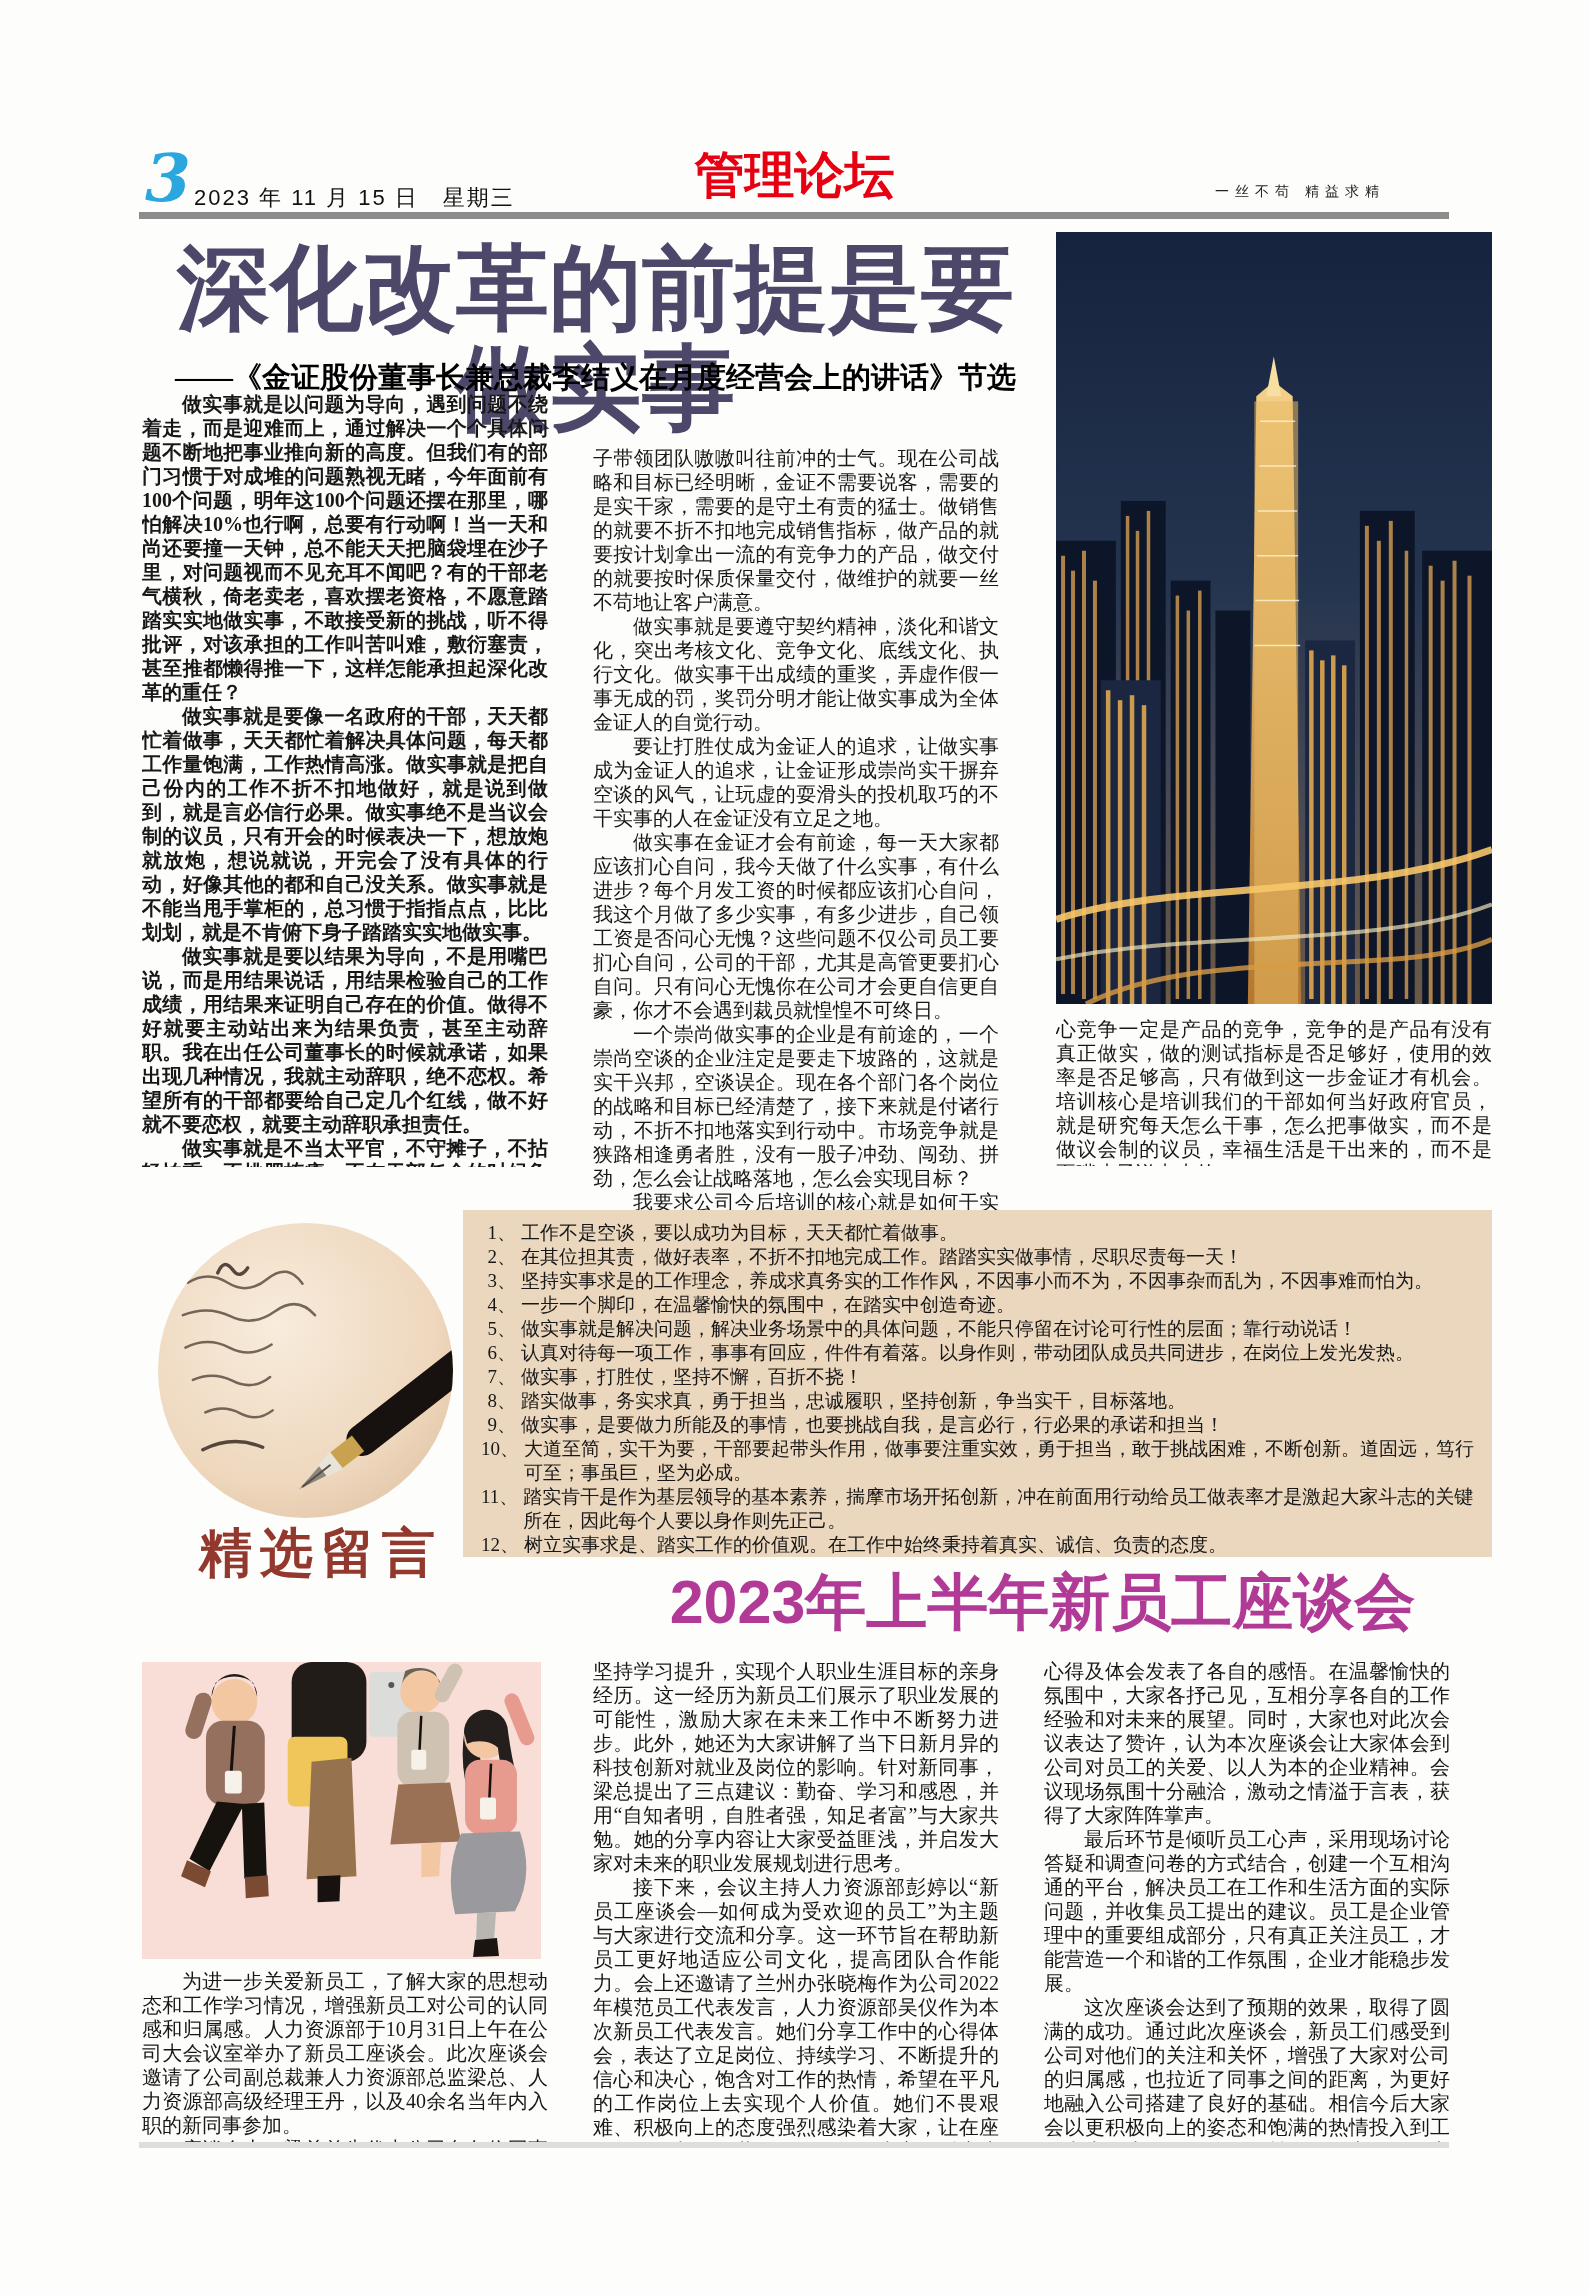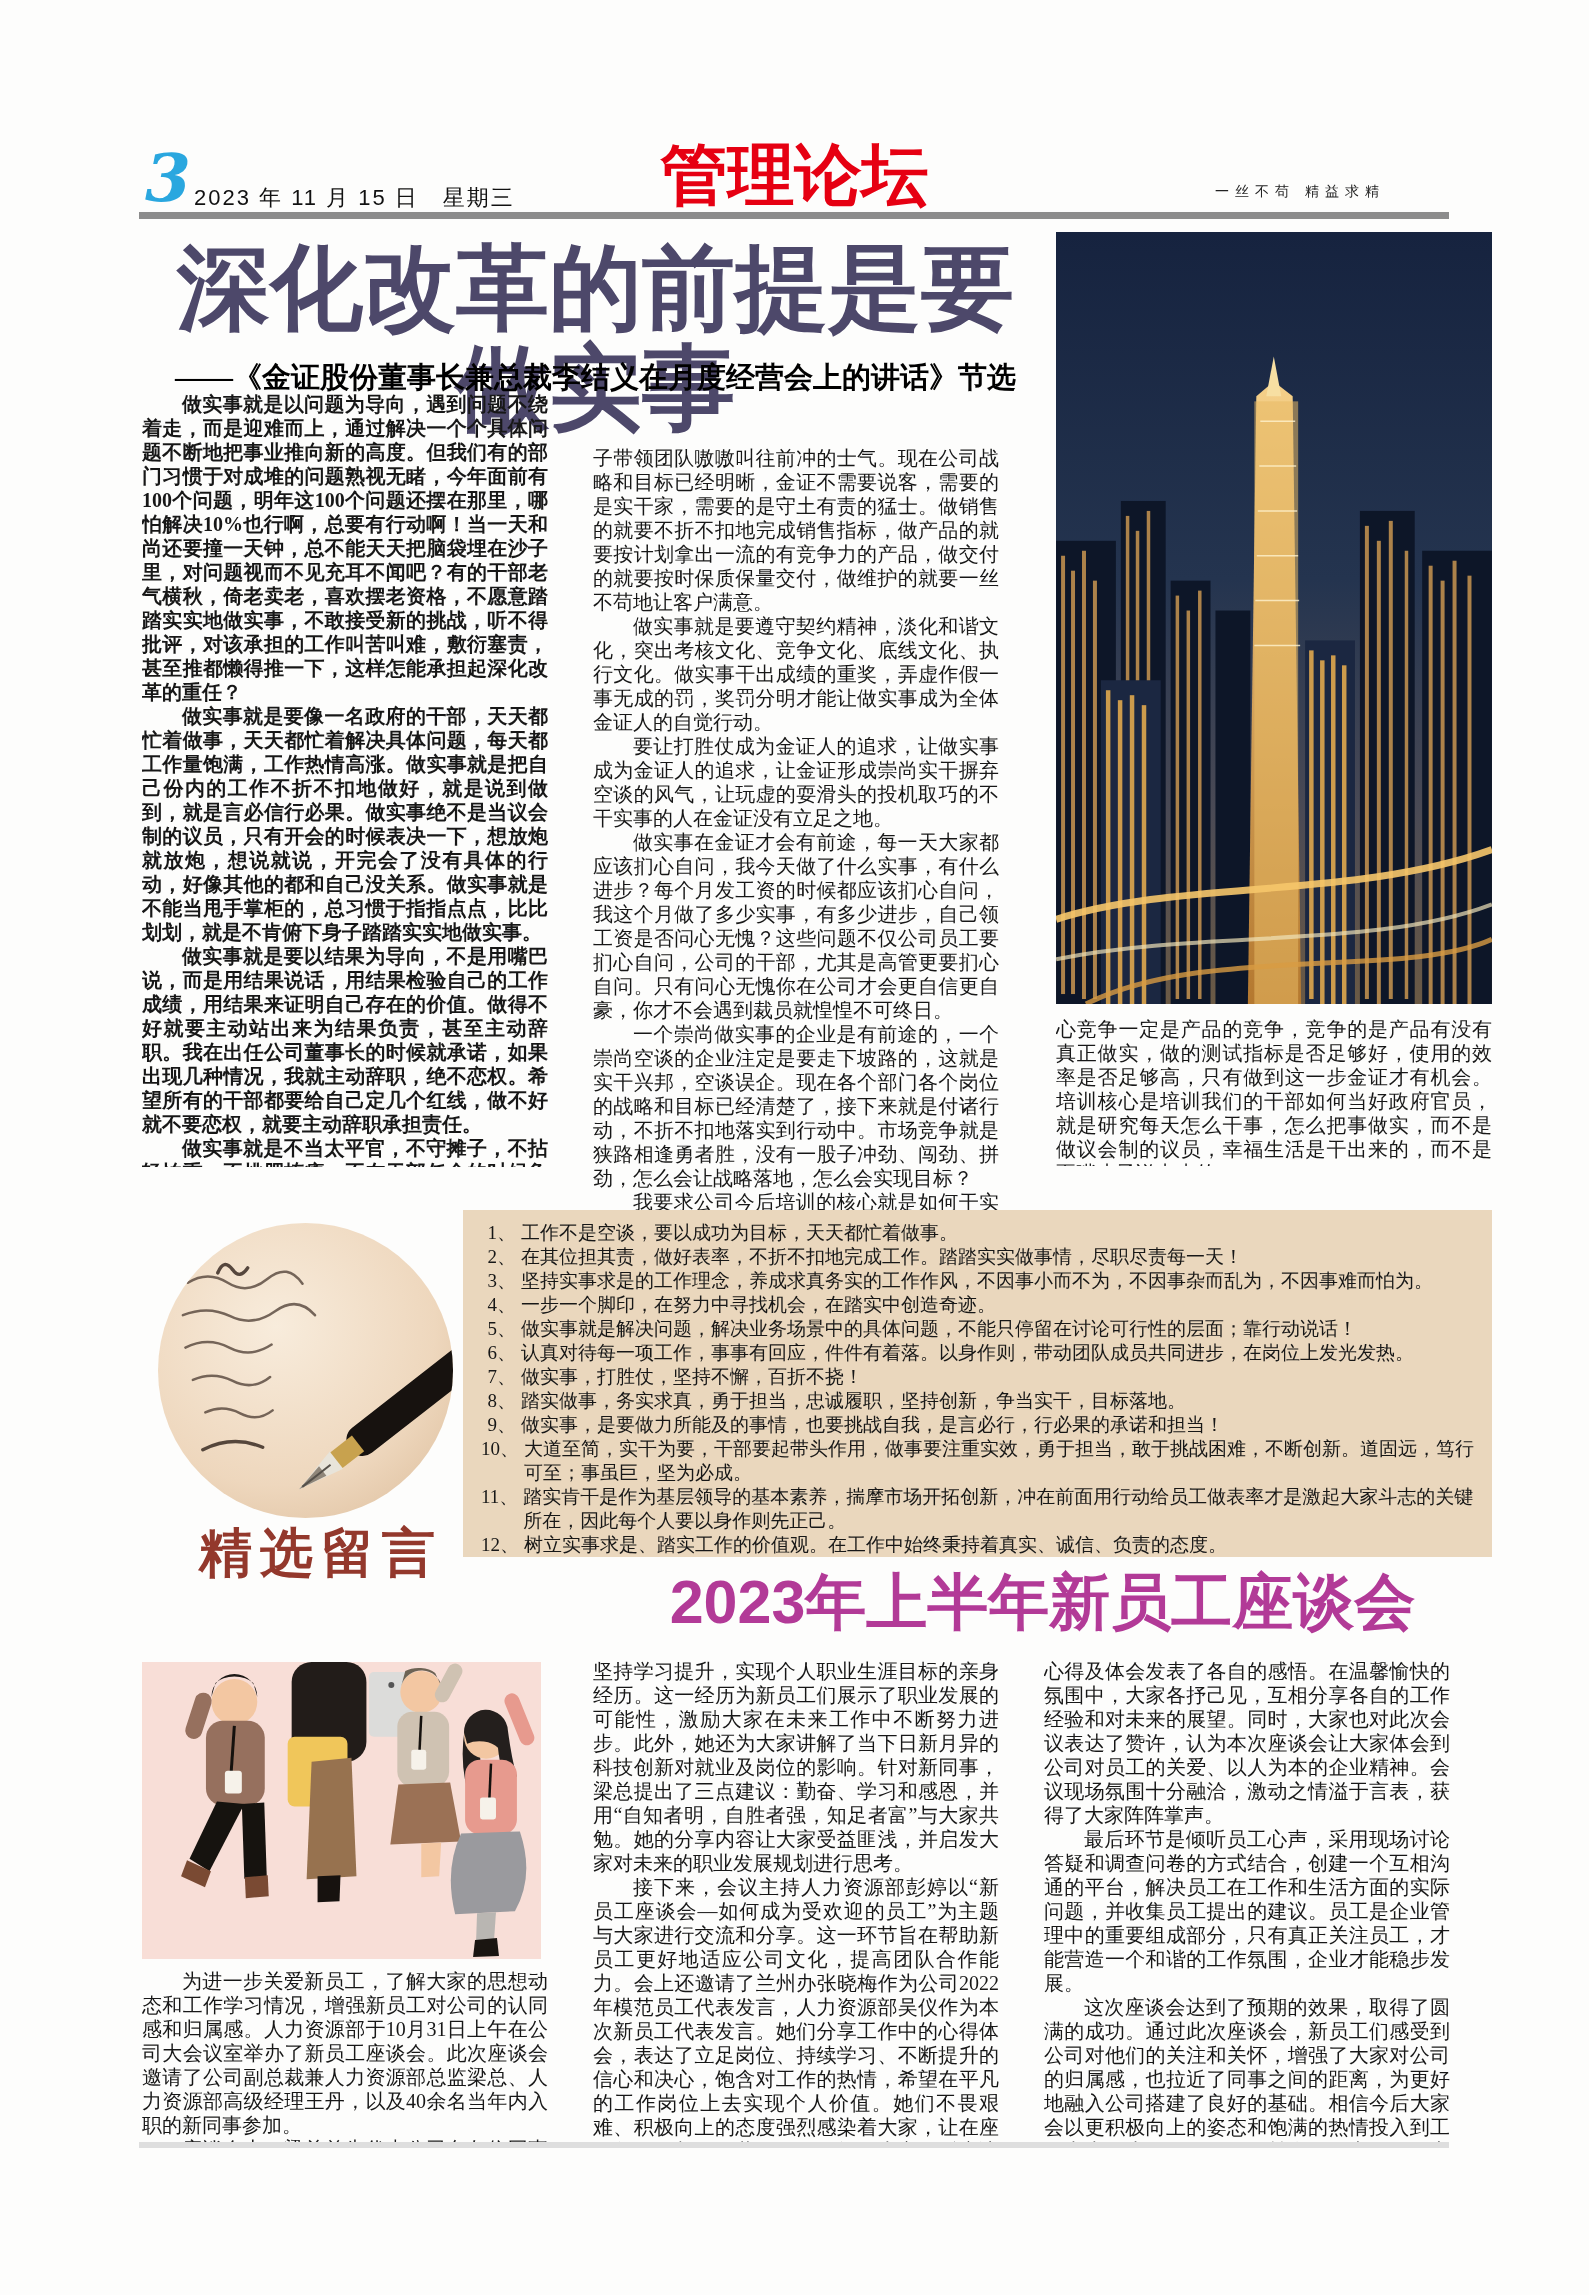--- a/index.html
+++ b/index.html
@@ -4,21 +4,21 @@
 <style>
   html,body{margin:0;padding:0;background:#888;}
   #page{position:relative;width:1589px;height:2295px;background:#fdfdfc;overflow:hidden;
         font-family:"Liberation Serif","DejaVu Serif",serif;color:#171717;}
   .abs{position:absolute;}
   
   #pagenum{left:145px;top:145px;font-family:"DejaVu Serif",serif;font-style:italic;
            font-size:66px;line-height:66px;font-weight:bold;}
   #dateline{left:194px;top:183px;font-family:"Liberation Sans","DejaVu Sans",sans-serif;
             font-size:22px;letter-spacing:2px;color:#111;}
-  #forumtitle{left:0;top:138px;width:1589px;text-align:center;font-size:67px;line-height:75px;
+  #forumtitle{left:0;top:138px;width:1589px;text-align:center;font-size:50px;line-height:75px;
               font-weight:900;font-family:"Liberation Serif","DejaVu Serif",serif;}
   #slogan{left:1215px;top:183px;width:234px;font-family:"Liberation Sans","DejaVu Sans",sans-serif;
           font-size:14px;letter-spacing:6px;color:#222;white-space:nowrap;}
   .rule{height:6.5px;background:#8c8c8c;}
   
   #mtitle{left:142px;top:238px;width:907px;text-align:center;font-weight:900;
           font-family:"Liberation Sans","DejaVu Sans",sans-serif;font-size:93px;line-height:100px;}
   #msub{left:142px;top:360px;width:907px;text-align:center;font-weight:bold;
         font-size:29px;line-height:35px;color:#000;}
   .bodycol{font-size:20px;line-height:24px;text-align:justify;overflow:hidden;}
@@ -166,21 +166,21 @@
     <div class="li">
         <span class="num">2、</span>
         <span class="txt">在其位担其责，做好表率，不折不扣地完成工作。踏踏实实做事情，尽职尽责每一天！</span>
       </div>
     <div class="li">
         <span class="num">3、</span>
         <span class="txt">坚持实事求是的工作理念，养成求真务实的工作作风，不因事小而不为，不因事杂而乱为，不因事难而怕为。</span>
       </div>
     <div class="li">
         <span class="num">4、</span>
-        <span class="txt">一步一个脚印，在努力中寻找机会，在踏实中创造奇迹。</span>
+        <span class="txt">一步一个脚印，在温馨愉快的氛围中，在踏实中创造奇迹。</span>
       </div>
     <div class="li">
         <span class="num">5、</span>
         <span class="txt">做实事就是解决问题，解决业务场景中的具体问题，不能只停留在讨论可行性的层面；靠行动说话！</span>
       </div>
     <div class="li">
         <span class="num">6、</span>
         <span class="txt">认真对待每一项工作，事事有回应，件件有着落。以身作则，带动团队成员共同进步，在岗位上发光发热。</span>
       </div>
     <div class="li">

